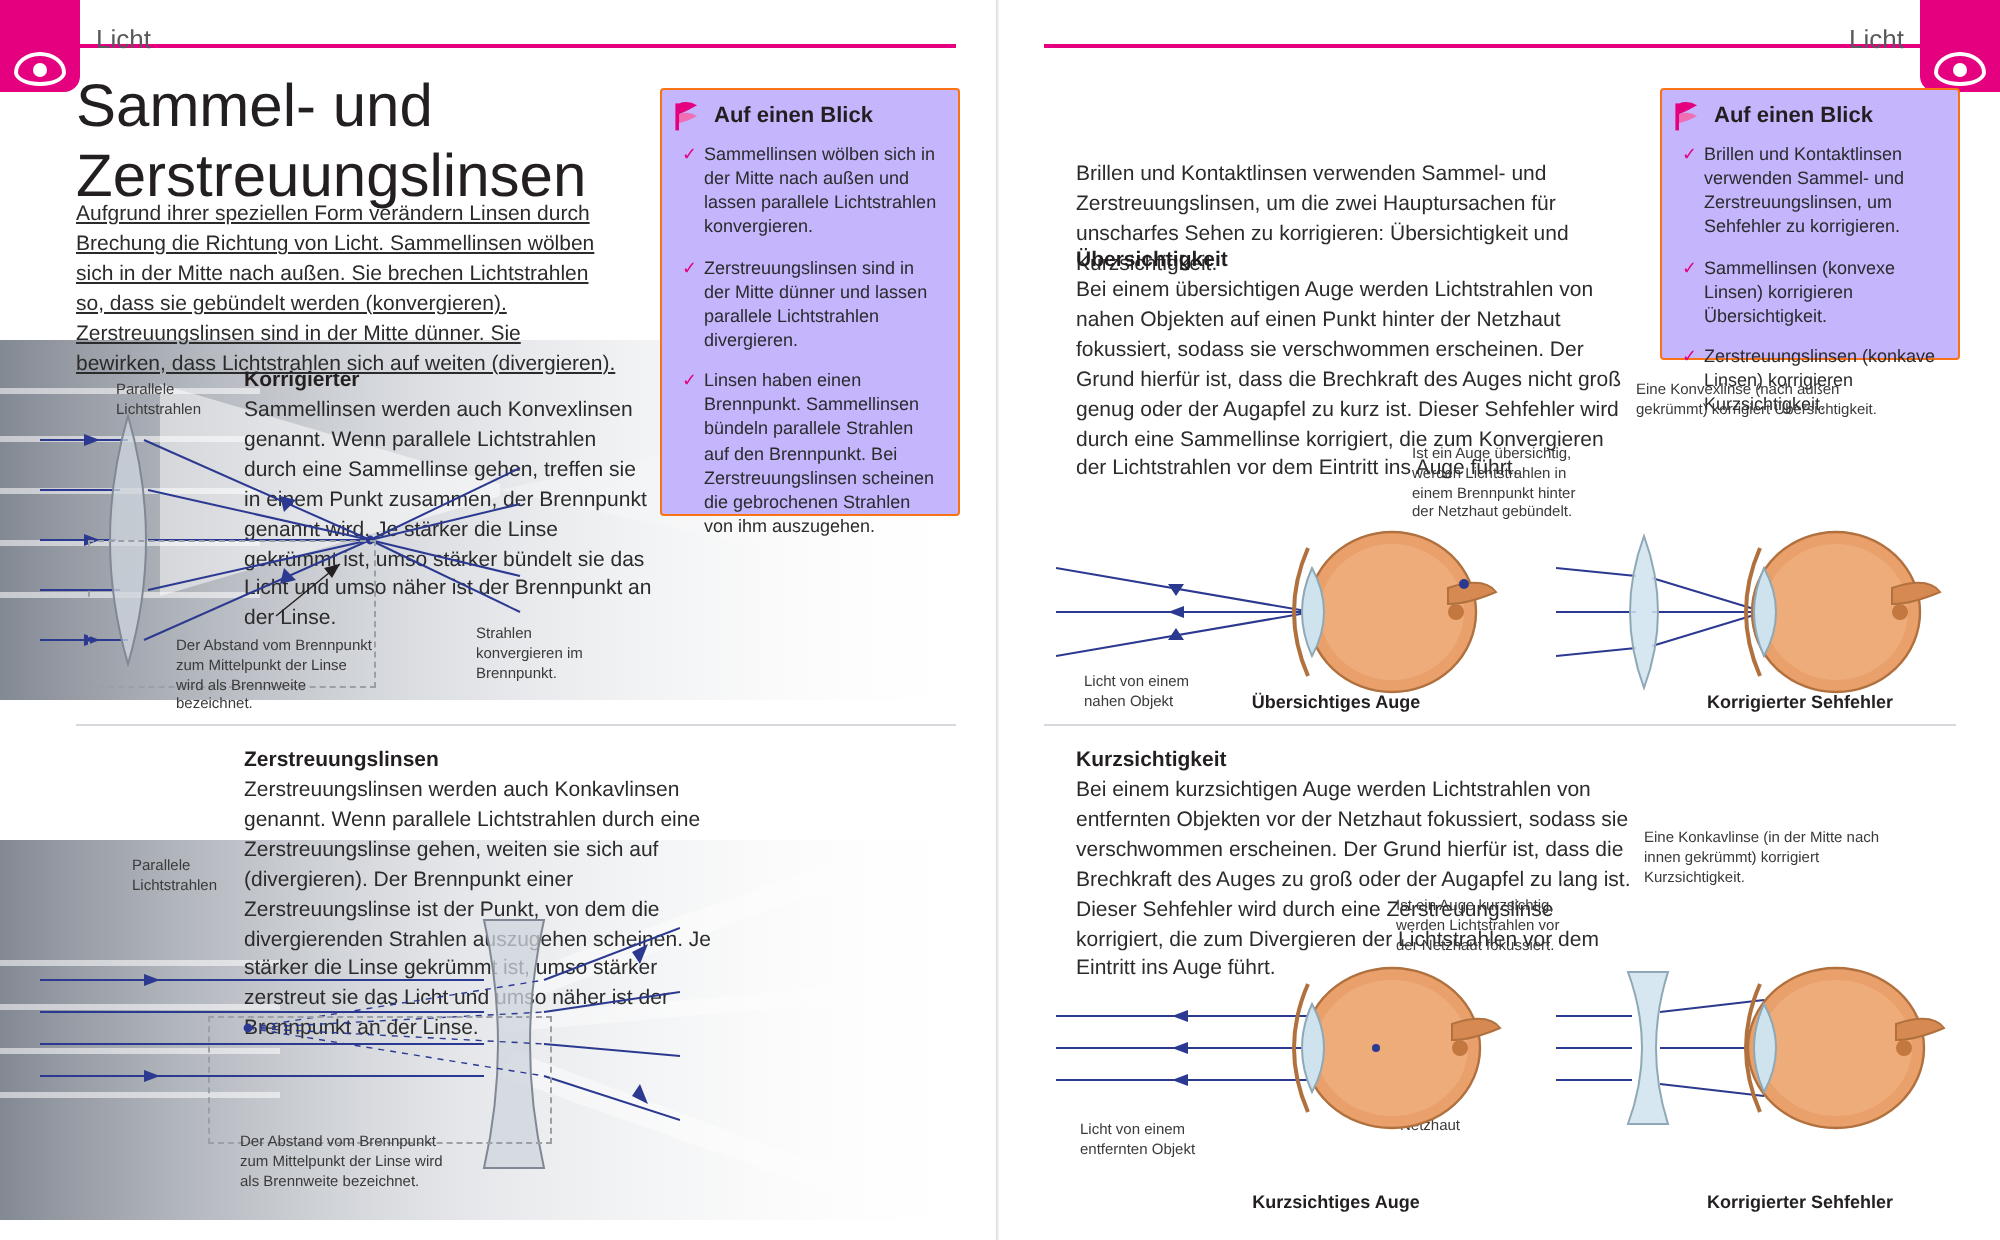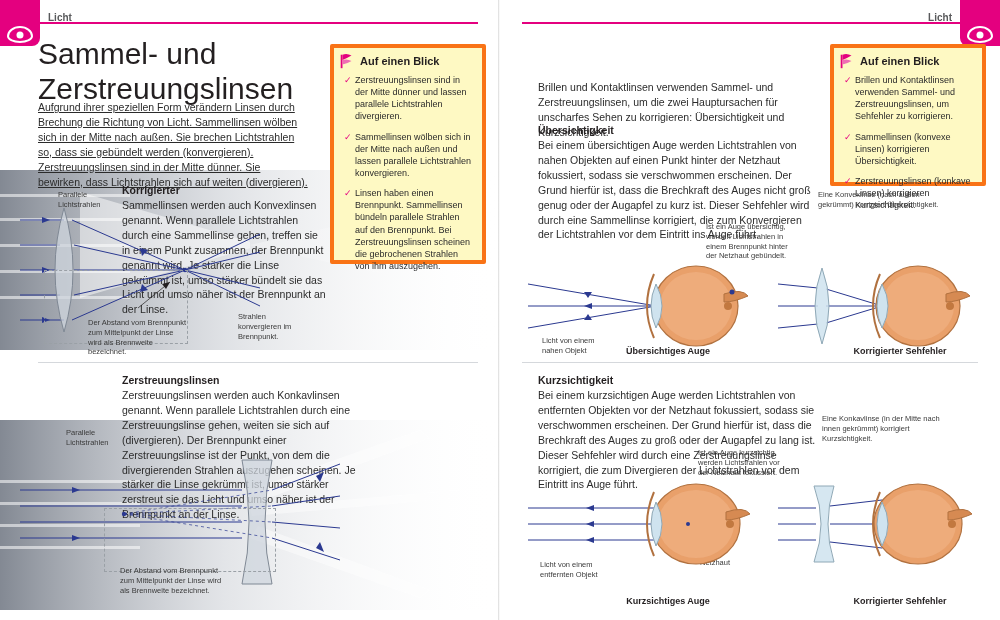--- a/index.html
+++ b/index.html
@@ -13,39 +13,39 @@
 
   
   .page-left{position:absolute;left:0;top:0;width:500px;height:620px;background:#ffffff;overflow:hidden;}
   .page-right{position:absolute;left:500px;top:0;width:500px;height:620px;background:#ffffff;overflow:hidden;}
   .gutter{position:absolute;left:498px;top:0;width:4px;height:620px;
     background:linear-gradient(to right,#d8d8d8,#ffffff 45%,#ffffff 55%,#cfcfcf);}
 
   
   .hdr-rule{position:absolute;height:2px;background:#e4007f;}
   .hdr-num{position:absolute;font-size:9px;color:#e4007f;font-weight:bold;letter-spacing:.5px;}
-  .hdr-txt{position:absolute;font-size:10px;color:#58595b;font-weight:bold;}
+  .hdr-txt{position:absolute;font-size:13px;color:#58595b;}
 
   
   .tab{position:absolute;width:40px;height:46px;background:#e4007f;}
   .tab-left{left:0;top:0;border-bottom-right-radius:8px;}
   .tab-right{right:0;top:0;border-bottom-left-radius:8px;}
   .tab .eye{position:absolute;left:50%;top:26px;transform:translateX(-50%);
     width:22px;height:13px;border:2px solid #fff;border-radius:50% 50% 50% 50% / 60% 60% 40% 40%;}
   .tab .eye:after{content:"";position:absolute;left:50%;top:50%;transform:translate(-50%,-50%);
     width:7px;height:7px;border-radius:50%;background:#fff;}
 
   h1.title{position:absolute;margin:0;font-weight:normal;color:#231f20;}
   .title-left{left:38px;top:36px;width:280px;font-size:30px;line-height:1.18;}
 
   .body-txt{position:absolute;font-size:10.5px;line-height:1.42;color:#2b2b2b;}
   .sub-h{position:absolute;font-size:10.5px;font-weight:bold;color:#231f20;}
 
   
-  .blick{position:absolute;border:4px solid #f97316;background:#fef9c3;border-radius:2px;}
+  .blick{position:absolute;border:1px solid #f97316;background:#c4b5fd;border-radius:2px;}
   .blick .bt{position:absolute;left:26px;top:7px;font-size:11px;font-weight:bold;color:#231f20;}
   .blick .bflag{position:absolute;left:4px;top:4px;width:18px;height:18px;}
   .blick ul{margin:0;padding:26px 10px 10px 10px;list-style:none;}
   .blick li{position:relative;font-size:9px;line-height:1.35;padding-left:11px;margin-bottom:8px;color:#2b2b2b;}
   .blick li:before{content:"\2713";position:absolute;left:0;top:0;color:#e4007f;font-size:9px;}
 
   .cap{position:absolute;font-size:7.5px;line-height:1.3;color:#3a3a3a;}
   .figcap{position:absolute;font-size:9px;font-weight:bold;color:#231f20;text-align:center;}
 
   .dashbox{position:absolute;border:1px dashed #9aa0a6;}
@@ -132,22 +132,22 @@
     <div class="body-txt" style="left:38px;top:100px;width:270px;text-decoration:underline;">Aufgrund ihrer speziellen Form verändern Linsen durch Brechung die Richtung von Licht. Sammellinsen wölben sich in der Mitte nach außen. Sie brechen Lichtstrahlen so, dass sie gebündelt werden (konvergieren). Zerstreuungslinsen sind in der Mitte dünner. Sie bewirken, dass Lichtstrahlen sich auf weiten (divergieren).</div>
 
     <div class="blick" style="left:330px;top:44px;width:148px;height:212px;">
       <svg class="bflag" viewBox="0 0 20 20">
         <path d="M4 3 L4 18" stroke="#e4007f" stroke-width="2" fill="none"></path>
         <path d="M5 3 Q10 1 15 4 Q10 7 5 9 Z" fill="#e4007f"></path>
         <path d="M5 9 Q10 7 15 10 Q10 13 5 14 Z" fill="#f06eb4"></path>
       </svg>
       <div class="bt">Auf einen Blick</div>
       <ul>
+        <li>Sammellinsen wölben sich in der Mitte nach außen und lassen parallele Lichtstrahlen konvergieren.</li>
         <li>Zerstreuungslinsen sind in der Mitte dünner und lassen parallele Lichtstrahlen divergieren.</li>
-        <li>Sammellinsen wölben sich in der Mitte nach außen und lassen parallele Lichtstrahlen konvergieren.</li>
         <li>Linsen haben einen Brennpunkt. Sammellinsen bündeln parallele Strahlen auf den Brennpunkt. Bei Zerstreuungslinsen scheinen die gebrochenen Strahlen von ihm auszugehen.</li>
       </ul>
     </div>
 
     <div class="sub-h" style="left:122px;top:184px;">Korrigierter</div>
     <div class="body-txt" style="left:122px;top:198px;width:205px;">Sammellinsen werden auch Konvexlinsen genannt. Wenn parallele Lichtstrahlen durch eine Sammellinse gehen, treffen sie in einem Punkt zusammen, der Brennpunkt genannt wird. Je stärker die Linse gekrümmt ist, umso stärker bündelt sie das Licht und umso näher ist der Brennpunkt an der Linse.</div>
 
     <div class="cap" style="left:58px;top:190px;width:60px;">Parallele Lichtstrahlen</div>
 
     <svg style="position:absolute;left:20px;top:190px;" width="300" height="160" viewBox="0 0 300 160">

